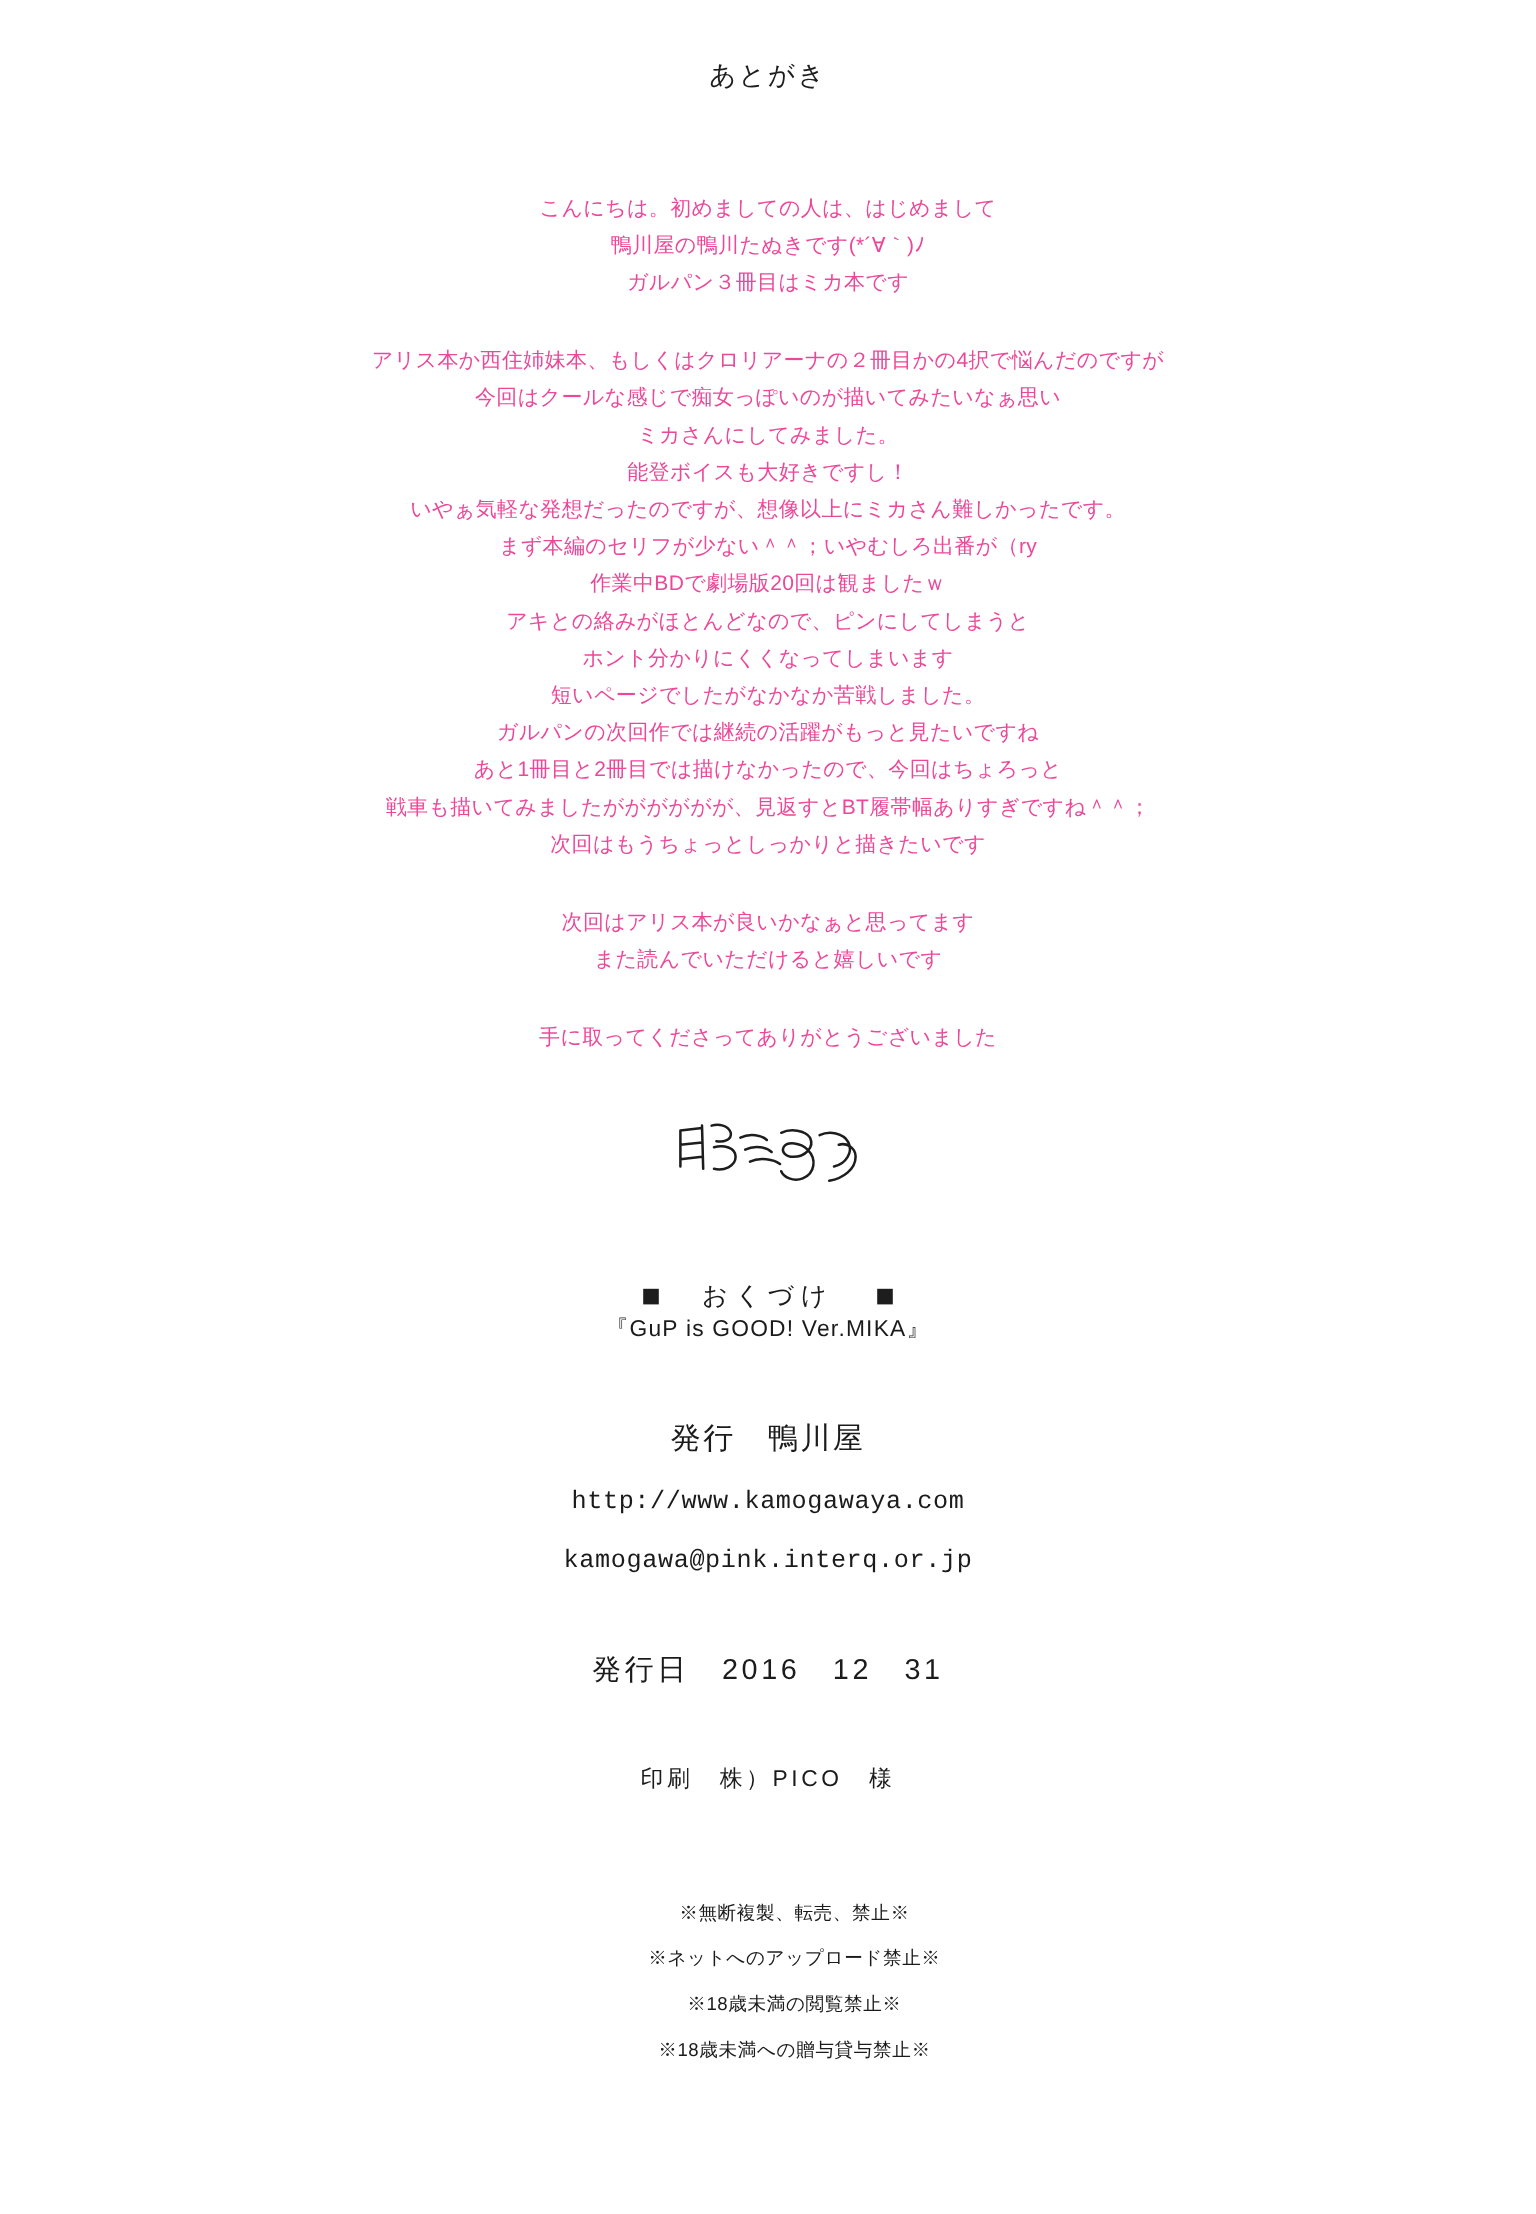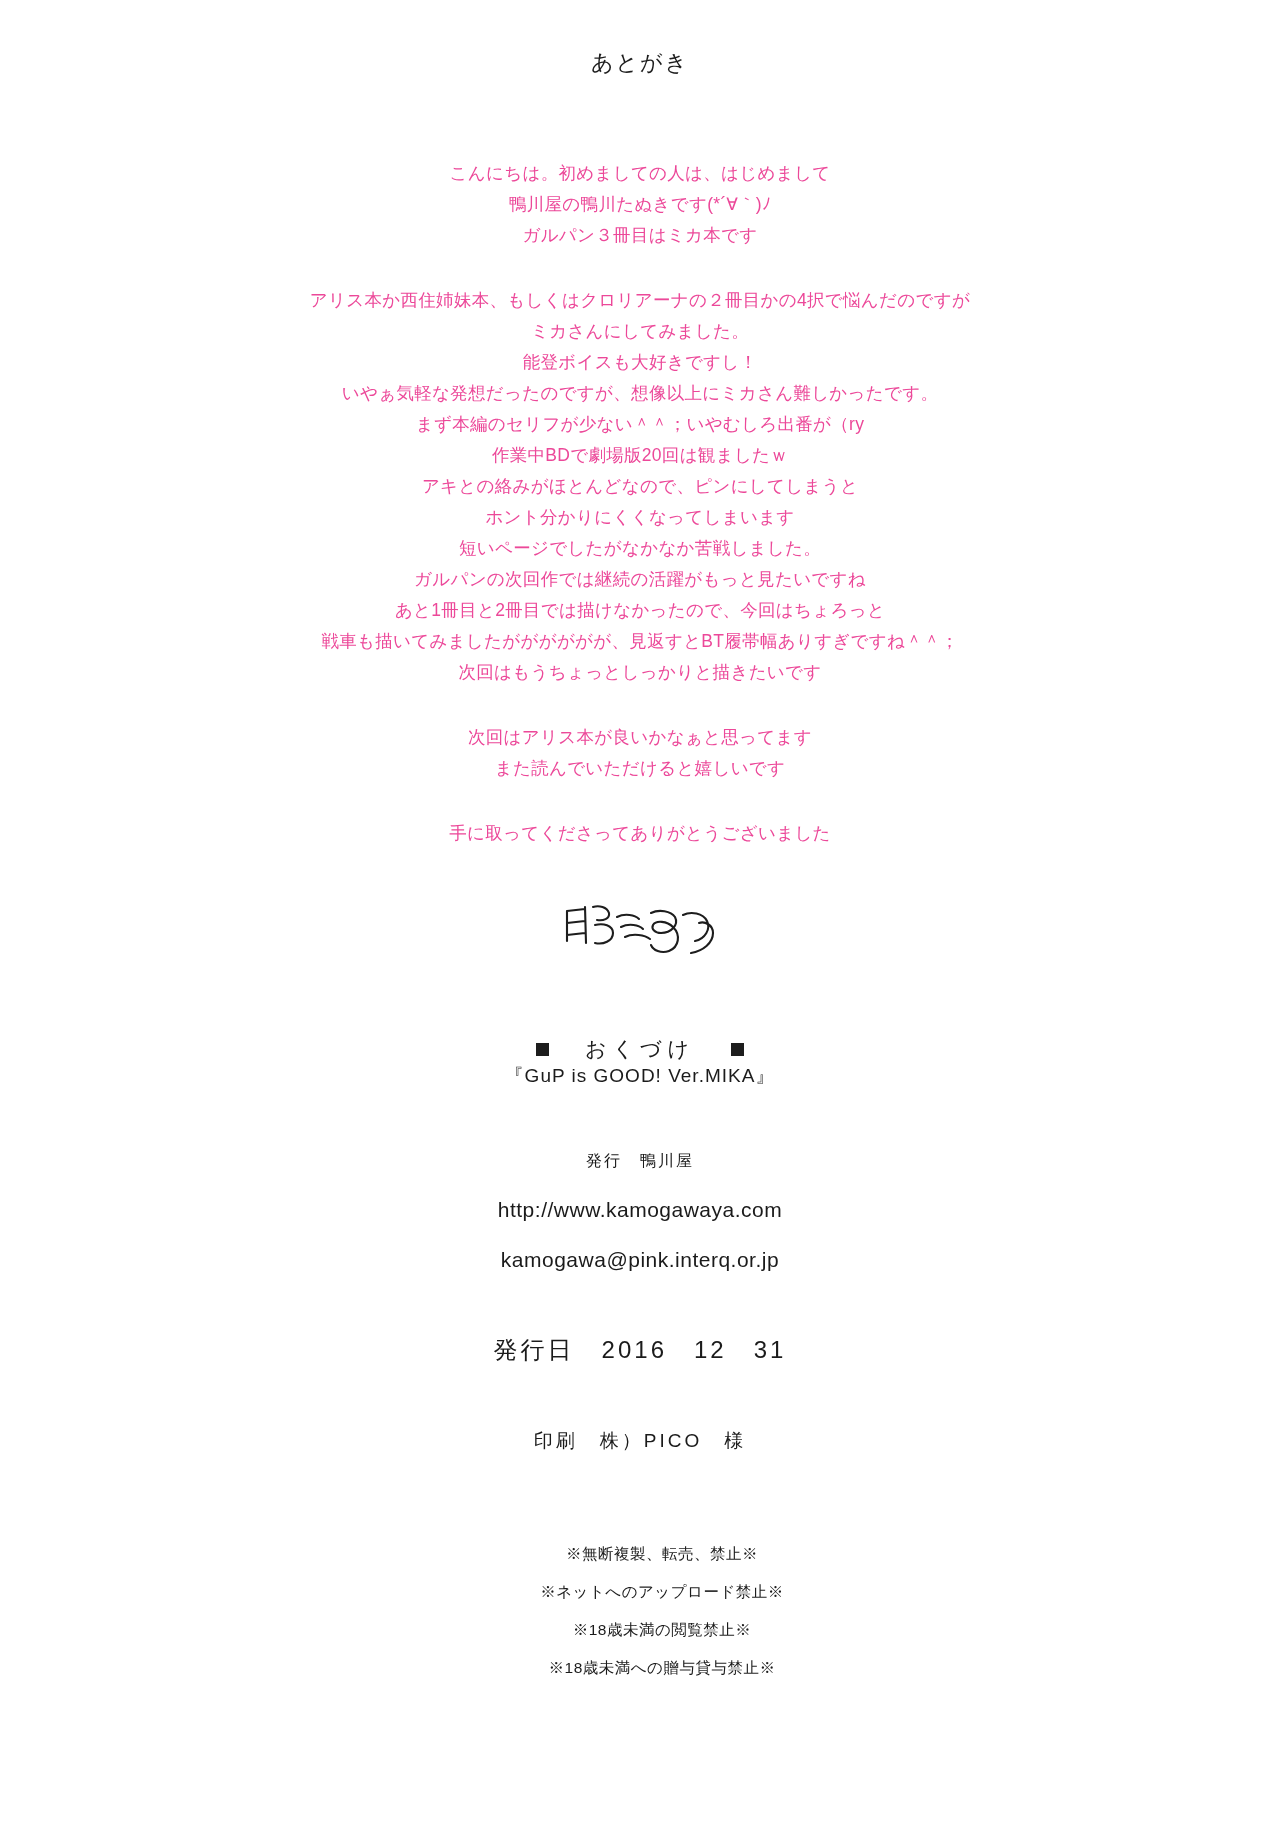--- a/index.html
+++ b/index.html
@@ -83,29 +83,29 @@
     display: inline-block;
   }
   .work-title {
     font-size: 19px;
     letter-spacing: 1px;
   }
   .pub-block {
     margin-top: 62px;
   }
   .pub-line {
-    font-size: 16px;
+    font-size: 25px;
     letter-spacing: 2px;
     margin-top: 0;
   }
   .pub-line + .pub-line {
     margin-top: 26px;
   }
   .serif {
-    font-family: Liberation Sans, sans-serif;
+    font-family: Liberation Mono, monospace;
     font-size: 21px;
     letter-spacing: 0.5px;
   }
   .date-line {
     margin-top: 62px;
     font-size: 24px;
     letter-spacing: 3px;
   }
   .print-line {
     margin-top: 62px;
@@ -137,20 +137,21 @@
   <div class="afterword-body">
 
     <div class="para center">
       <div class="line">こんにちは。初めましての人は、はじめまして</div>
       <div class="line">鴨川屋の鴨川たぬきです(*´∀｀)ﾉ</div>
       <div class="line">ガルパン３冊目はミカ本です</div>
     </div>
 
     <div class="para center">
       <div class="line">アリス本か西住姉妹本、もしくはクロリアーナの２冊目かの4択で悩んだのですが</div>
+      <div class="line">今回はクールな感じで痴女っぽいのが描いてみたいなぁ思い</div>
       <div class="line">ミカさんにしてみました。</div>
       <div class="line">能登ボイスも大好きですし！</div>
       <div class="line">いやぁ気軽な発想だったのですが、想像以上にミカさん難しかったです。</div>
       <div class="line">まず本編のセリフが少ない＾＾；いやむしろ出番が（ry</div>
       <div class="line">作業中BDで劇場版20回は観ましたｗ</div>
       <div class="line">アキとの絡みがほとんどなので、ピンにしてしまうと</div>
       <div class="line">ホント分かりにくくなってしまいます</div>
       <div class="line">短いページでしたがなかなか苦戦しました。</div>
       <div class="line">ガルパンの次回作では継続の活躍がもっと見たいですね</div>
       <div class="line">あと1冊目と2冊目では描けなかったので、今回はちょろっと</div>

